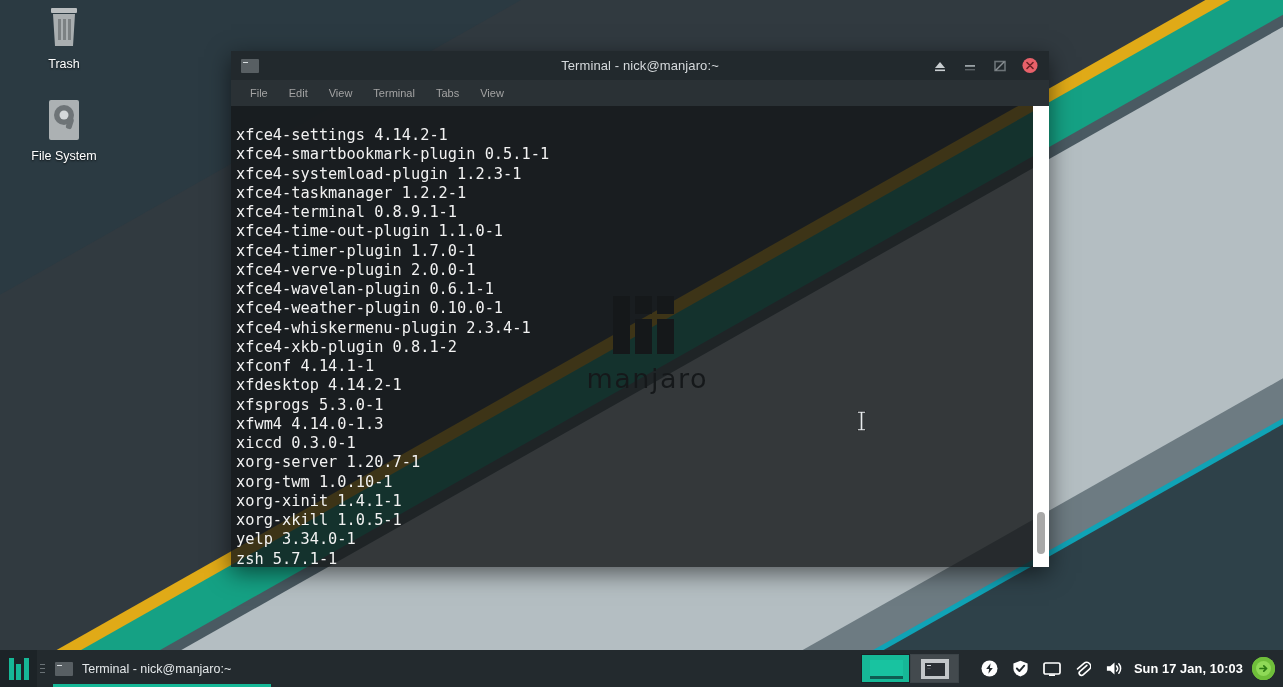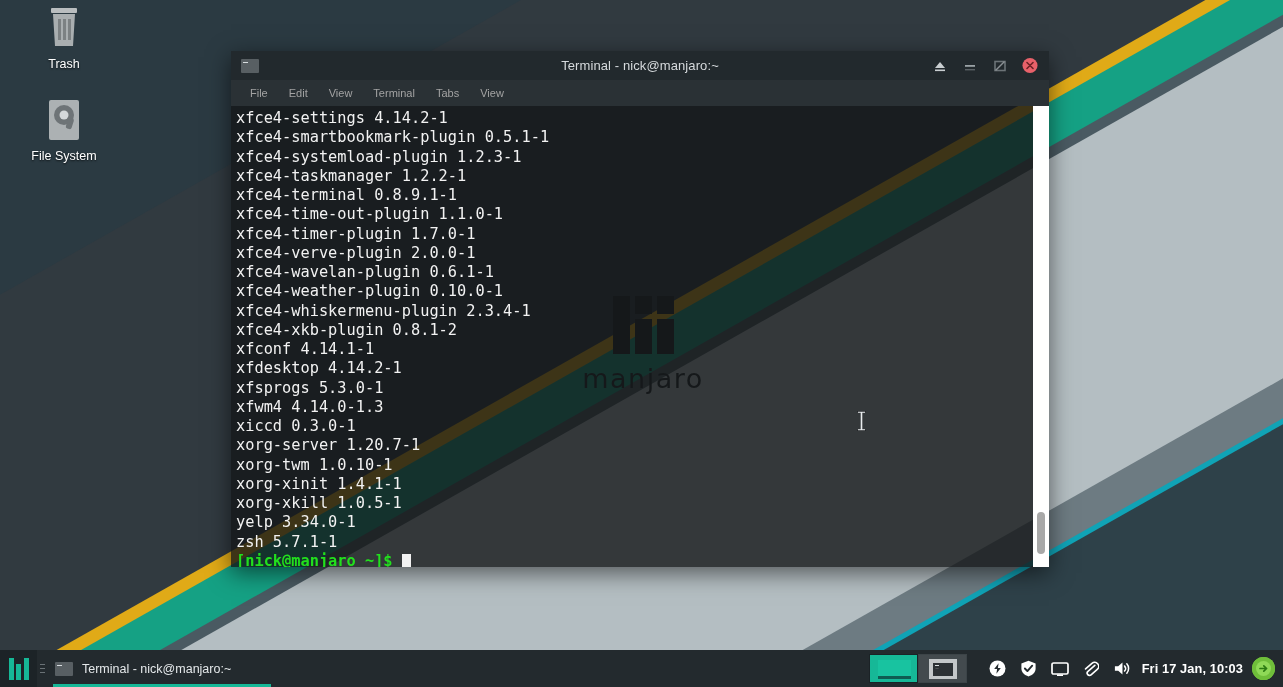--- a/index.html
+++ b/index.html
@@ -44,21 +44,21 @@
       rgba(255,255,255,0.022) 1px,
       rgba(0,0,0,0) 1px,
       rgba(0,0,0,0) 13px);
   }
 
   
   #wall-logo {
     position: absolute;
     left: 578px; top: 296px;
     width: 130px;
-    text-align: center;
+    text-align: right;
     pointer-events: none;
   }
   #wall-logo .mark { display: flex; gap: 5px; justify-content: center; }
   #wall-logo .bar1 { width: 17px; height: 58px; background: #1b2226; }
   #wall-logo .col2 { display: flex; flex-direction: column; gap: 5px; }
   #wall-logo .col2 .t { width: 17px; height: 18px; background: #1b2226; }
   #wall-logo .col2 .b { width: 17px; height: 35px; background: #1b2226; }
   #wall-logo .col3 { display: flex; flex-direction: column; gap: 5px; }
   #wall-logo .col3 .t { width: 17px; height: 18px; background: #1b2226; }
   #wall-logo .col3 .b { width: 17px; height: 35px; background: #1b2226; }
@@ -146,21 +146,21 @@
     background: rgba(20,22,24,0.80);
   }
   #term-text {
     position: absolute;
     left: 5px; top: 0px; right: 16px; bottom: 0;
     font-family: "DejaVu Sans Mono", "Liberation Mono", monospace;
     font-size: 15.3px;
     line-height: 19.25px;
     color: #f2f2f2;
     white-space: pre;
-    padding-top: 3px;
+    padding-top: 20px;
     letter-spacing: 0px;
   }
   #term-text .prompt { color: #22e01d; font-weight: bold; }
   #term-cursor {
     display: inline-block;
     width: 9px; height: 15px;
     background: #f2f2f2;
     vertical-align: -3px;
   }
   #term-scrollbar {
@@ -461,21 +461,21 @@
       </div>
       <div class="tray-icon">
         <svg width="19" height="17" viewBox="0 0 19 17">
           <path d="M2 6 H5.5 L10 2.2 V14.8 L5.5 11 H2 Z" fill="#ffffff"></path>
           <path d="M12.2 5.8 a4.1 4.1 0 0 1 0 5.4" stroke="#ffffff" stroke-width="1.6" fill="none" stroke-linecap="round"></path>
           <path d="M14.6 3.6 a7.4 7.4 0 0 1 0 9.8" stroke="#ffffff" stroke-width="1.6" fill="none" stroke-linecap="round"></path>
         </svg>
       </div>
     </div>
 
-    <div id="clock">Fri 17 Jan, 10:03</div>
+    <div id="clock">Sun 17 Jan, 10:03</div>
 
     <div id="logout-btn">
       <div class="ring">
         <div class="core">
           <svg width="13" height="13" viewBox="0 0 13 13">
             <path d="M3 6.5 H9.4 M6.8 3.9 L9.6 6.5 L6.8 9.1" stroke="#2b7a12" stroke-width="1.7" fill="none" stroke-linecap="round" stroke-linejoin="round"></path>
           </svg>
         </div>
       </div>
     </div>

